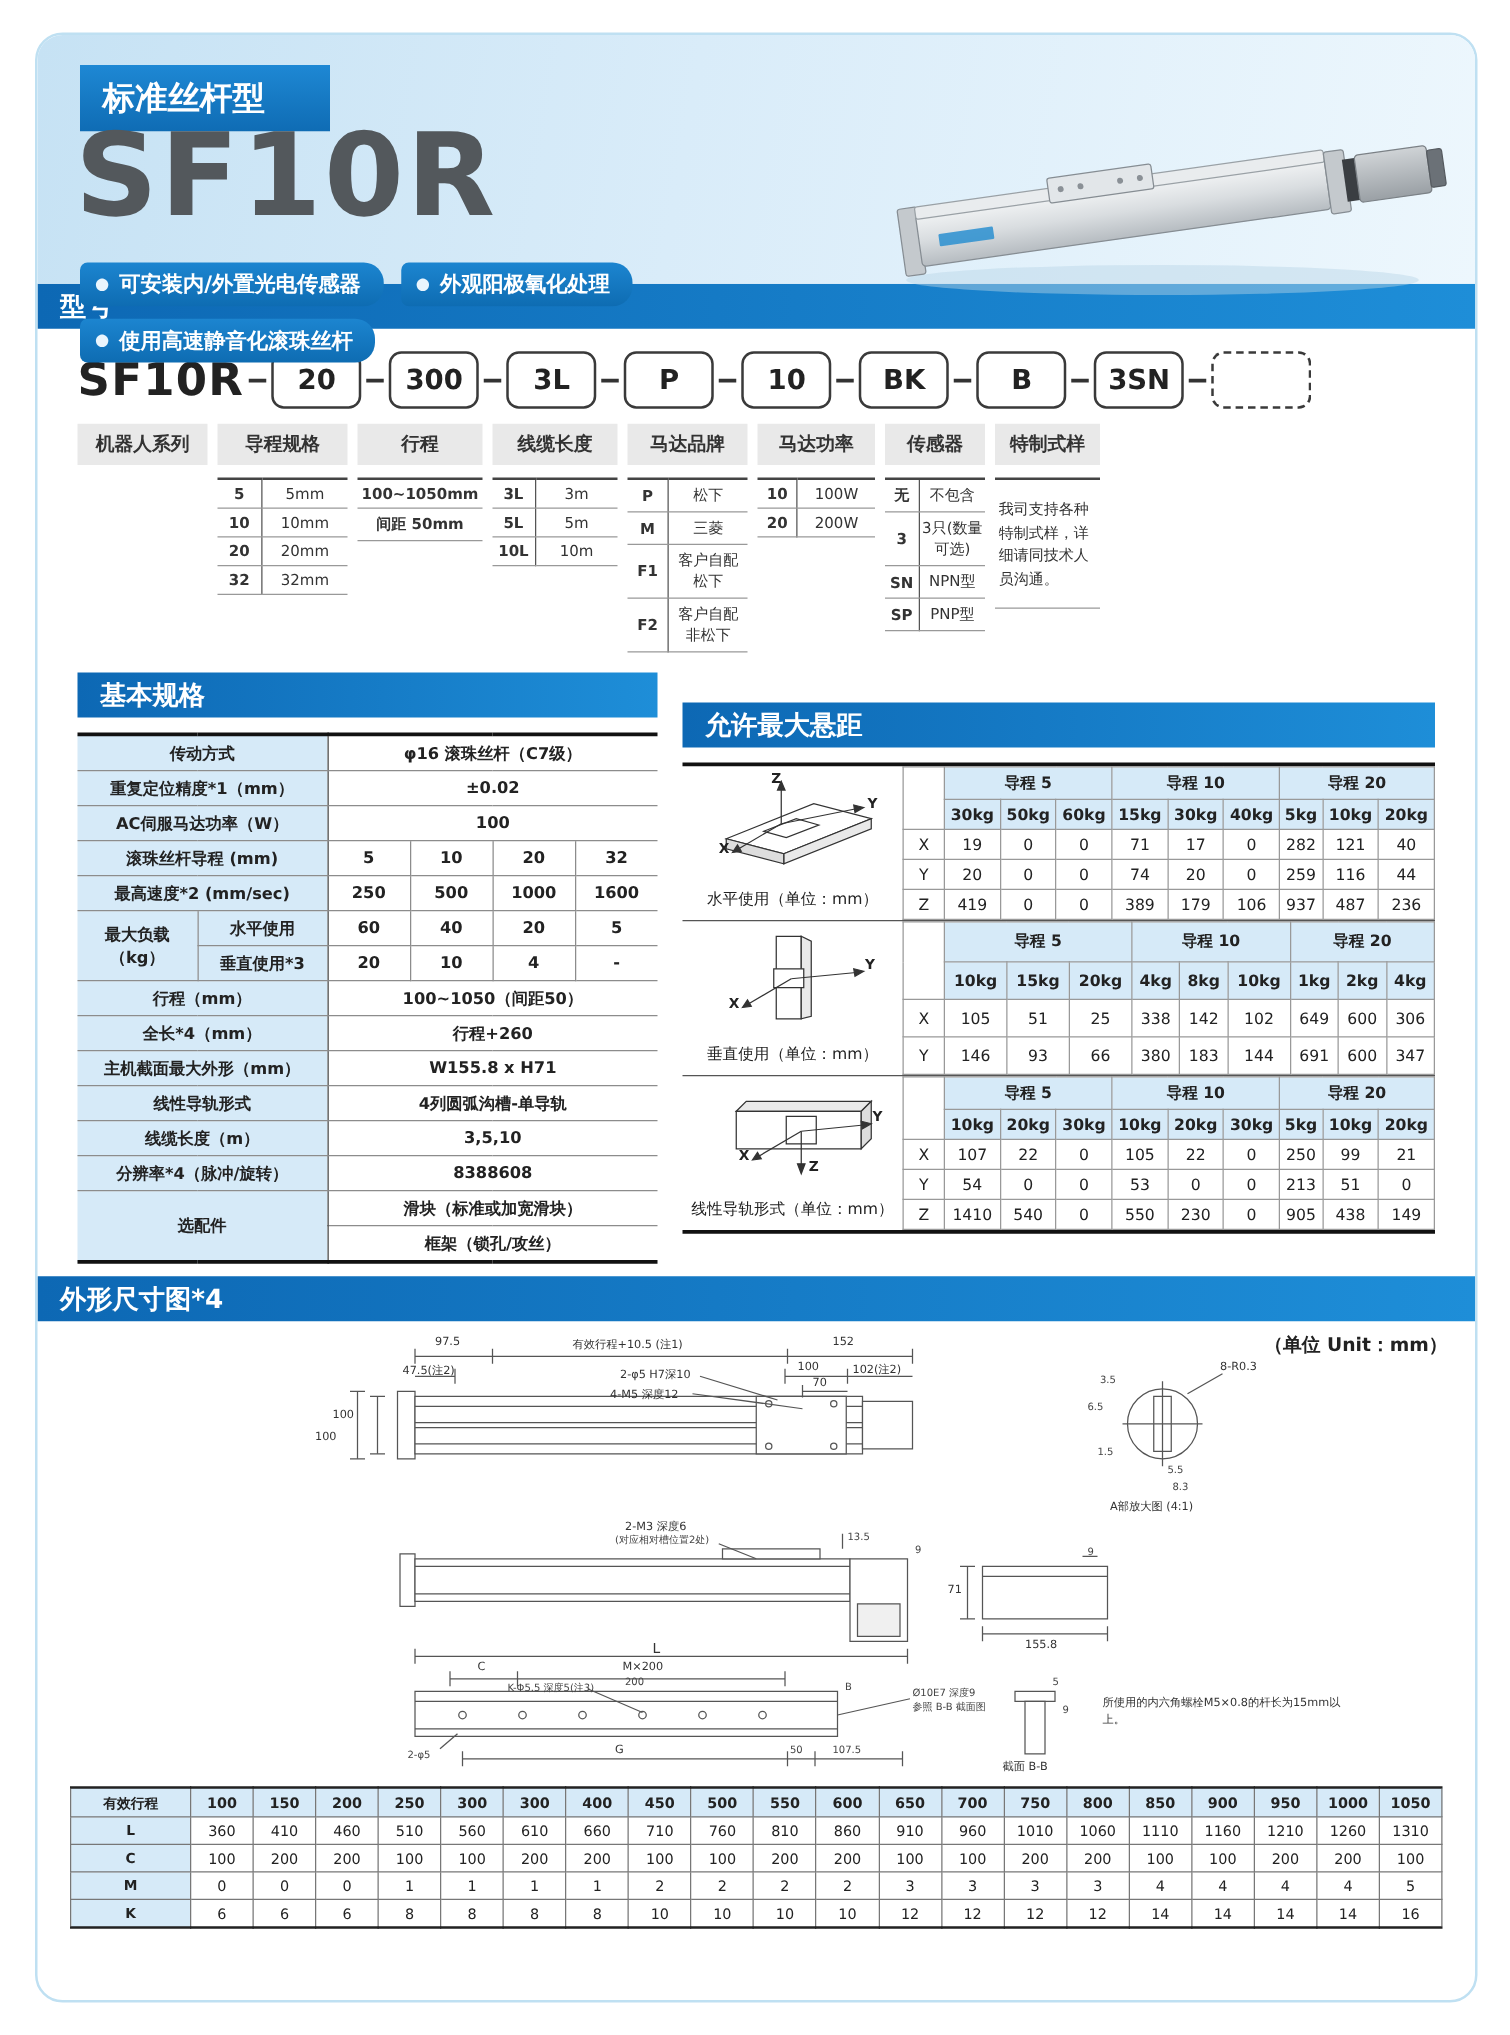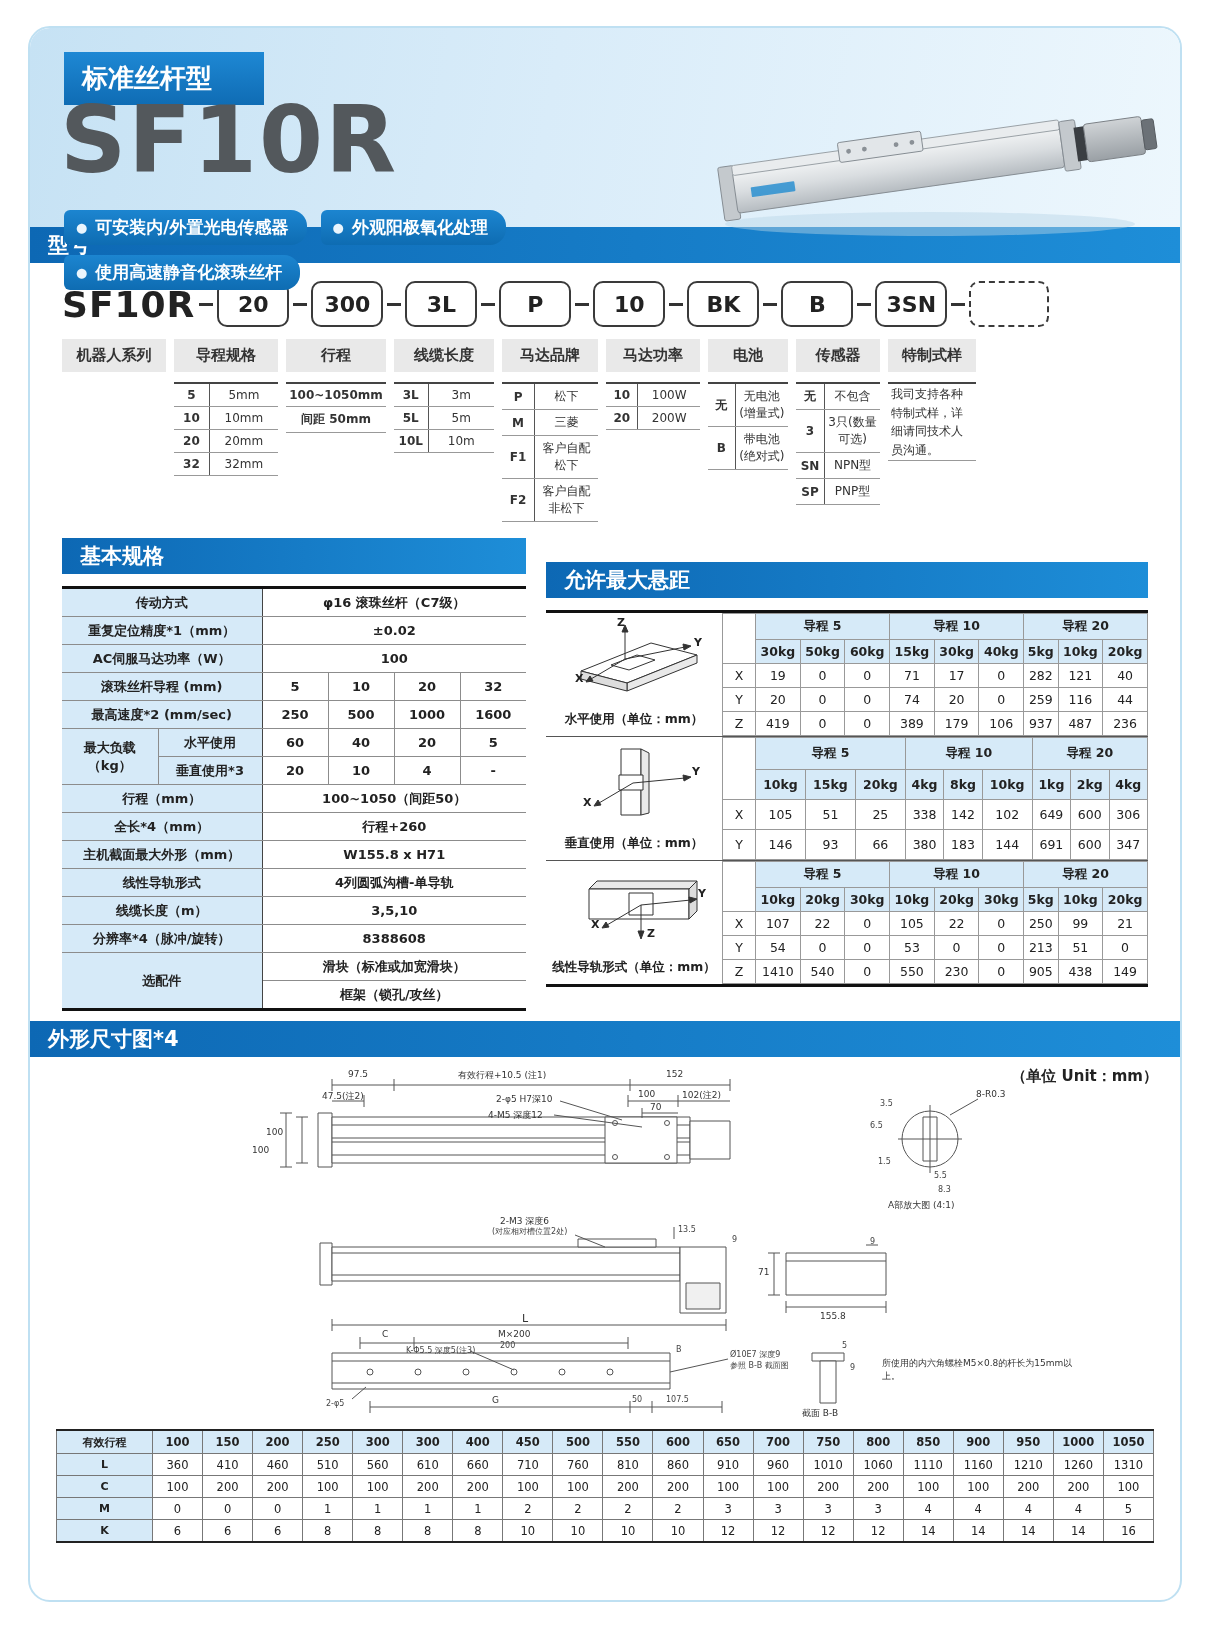--- a/index.html
+++ b/index.html
@@ -27,42 +27,42 @@
   .order-box{border:2.5px solid #3a3a3a;border-radius:10px;background:#fff;min-width:72px;height:46px;display:flex;align-items:center;justify-content:center;font-size:22px;font-weight:bold;color:#222;padding:0 6px;box-sizing:border-box;}
   .order-box.dashed{border-style:dashed;min-width:80px;}
 
   .order-grid{display:grid;grid-template-columns:104px 104px 100px 100px 96px 94px 80px 84px 88px 102px;gap:8px;padding:4px 0 10px;}
   .col-header{background:#e9e9e9;text-align:center;font-weight:bold;font-size:15px;padding:7px 2px;color:#333;}
   .mini-table{width:100%;border-collapse:collapse;margin-top:10px;font-size:12px;}
   .mini-table td{border-bottom:1.2px solid #999;padding:4px 2px;text-align:center;color:#333;}
   .mini-table tr:first-child td{border-top:2.2px solid #444;}
   .mini-table td:first-child{font-weight:bold;}
   .mini-table td:first-child:not(:only-child){border-right:1.4px solid #555;width:34%;}
-  .special-note{border-top:2.2px solid #444;border-bottom:1.2px solid #999;margin-top:10px;padding:1px 3px;font-size:12px;line-height:1.55;color:#333;}
+  .special-note{border-top:2.2px solid #444;border-bottom:1.2px solid #999;margin-top:10px;padding:14px 3px;font-size:12px;line-height:1.55;color:#333;}
 
   
   .split-row{display:flex;gap:20px;align-items:center;margin-top:6px;}
   .spec-section{width:464px;flex:none;}
   .oh-section{flex:1;}
 
   .spec-table{width:100%;border-collapse:collapse;border-top:3px solid #111;border-bottom:3px solid #111;margin-top:12px;font-size:13px;table-layout:fixed;}
   .spec-table th,.spec-table td{border:1px solid #8c8c8c;padding:4.5px 3px;text-align:center;}
   .spec-table tr > *:first-child{border-left:none;}
   .spec-table tr > *:last-child{border-right:none;}
   .spec-table th{background:#d6eaf8;font-weight:bold;color:#222;}
   .spec-table td{background:#fff;font-weight:600;color:#222;}
   .spec-table .lr{border-right:1.6px solid #444;}
 
   .oh-wrap{border-top:3px solid #111;border-bottom:3px solid #111;margin-top:12px;}
   .oh-block{display:flex;align-items:stretch;}
   .oh-block + .oh-block{border-top:1.6px solid #555;}
   .oh-left{width:172px;flex:none;display:flex;flex-direction:column;align-items:center;justify-content:flex-end;padding:6px 2px 8px;}
   .oh-diagram{position:relative;width:150px;height:80px;}
   .axis-lbl{position:absolute;font-size:11px;font-weight:bold;color:#222;}
-  .oh-caption{font-size:12.5px;font-weight:700;color:#222;margin-top:12px;white-space:nowrap;}
+  .oh-caption{font-size:12.5px;font-weight:400;color:#222;margin-top:12px;white-space:nowrap;}
   .oh-table{flex:1;border-collapse:collapse;font-size:12.5px;}
   .oh-table td{border:1px solid #999;text-align:center;padding:3.5px 1px;color:#222;}
   .oh-table tr.g td.hdr{background:#d6eaf8;font-weight:bold;}
   .oh-table tr.w td{background:#d6eaf8;font-weight:600;}
   .oh-table td.corner{background:#fff;width:30px;}
 
   
   .dims{position:relative;height:366px;margin-top:0;}
   .dims-svg{position:absolute;left:0;top:0;}
   .unit-note{position:absolute;right:22px;top:10px;font-size:15px;font-weight:bold;color:#222;}
@@ -249,35 +249,20 @@
         <div class="col-header">马达功率</div>
         <table class="mini-table">
             <tbody>
               <tr>
                 <td>10</td>
                 <td>100W</td>
               </tr>
               <tr>
                 <td>20</td>
                 <td>200W</td>
-              </tr>
-            </tbody>
-          </table>
-      </div>
-      <div>
-        <div class="col-header">电池</div>
-        <table class="mini-table">
-            <tbody>
-              <tr>
-                <td>无</td>
-                <td>无电池(增量式)</td>
-              </tr>
-              <tr>
-                <td>B</td>
-                <td>带电池(绝对式)</td>
               </tr>
             </tbody>
           </table>
       </div>
       <div>
         <div class="col-header">传感器</div>
         <table class="mini-table">
             <tbody>
               <tr>
                 <td>无</td>

